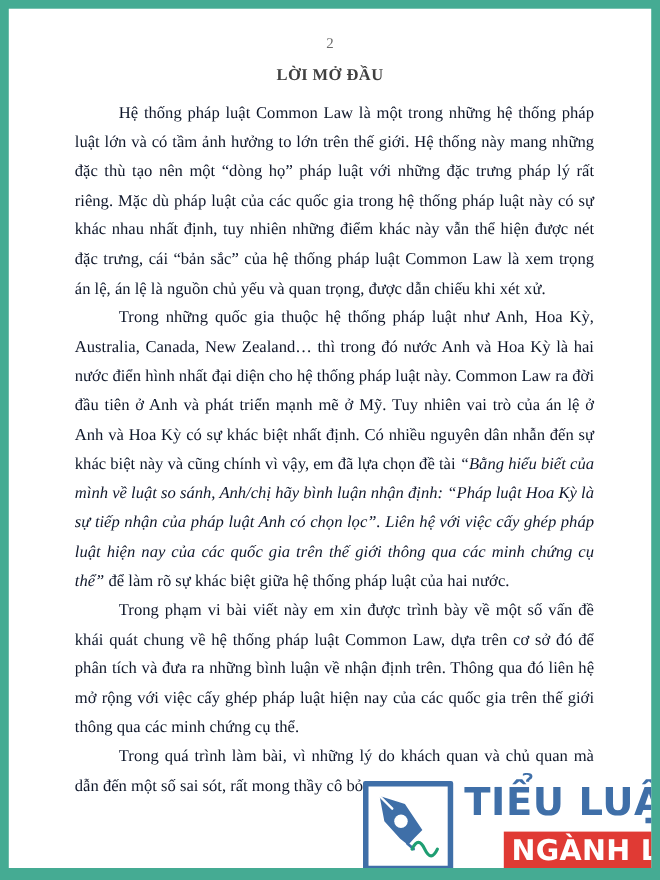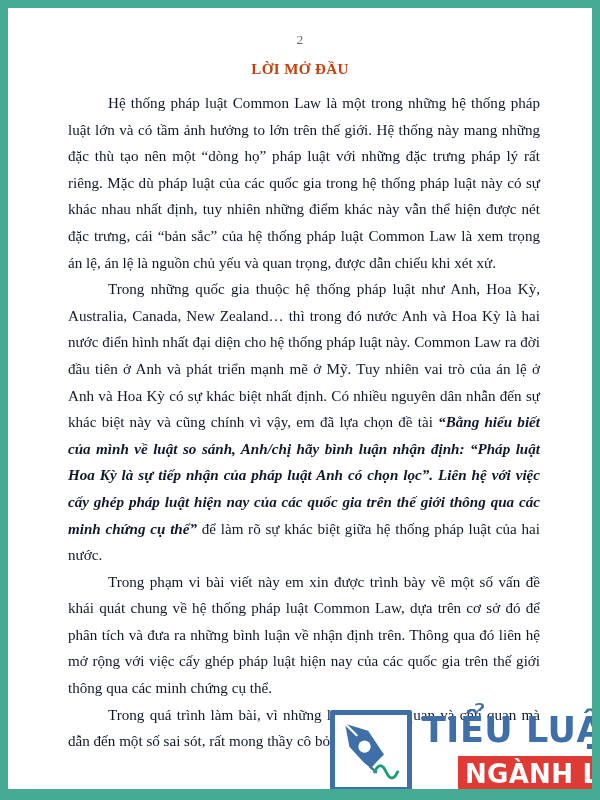--- a/index.html
+++ b/index.html
@@ -47,21 +47,21 @@
 
   .doc-title {
     position: absolute;
     top: 53px;
     left: 0;
     right: 0;
     text-align: center;
     font-size: 15px;
     font-weight: bold;
     letter-spacing: 0.4px;
-    color: #c2410c;
+    color: #404040;
   }
 
   
   #body-text {
     position: absolute;
     left: 60px;
     top: 82px;
     width: 472px;
   }
 
@@ -74,21 +74,21 @@
     line-height: 26.6px;
     color: #0f172a;
     hyphens: none;
   }
 
   .para + .para {
     margin-top: 0px;
   }
 
   .bi {
-    font-weight: bold;
+    font-weight: normal;
     font-style: italic;
   }
 
   
   #logo {
     position: absolute;
     left: 322px;
     top: 700px;
     width: 262px;
     height: 88px;

